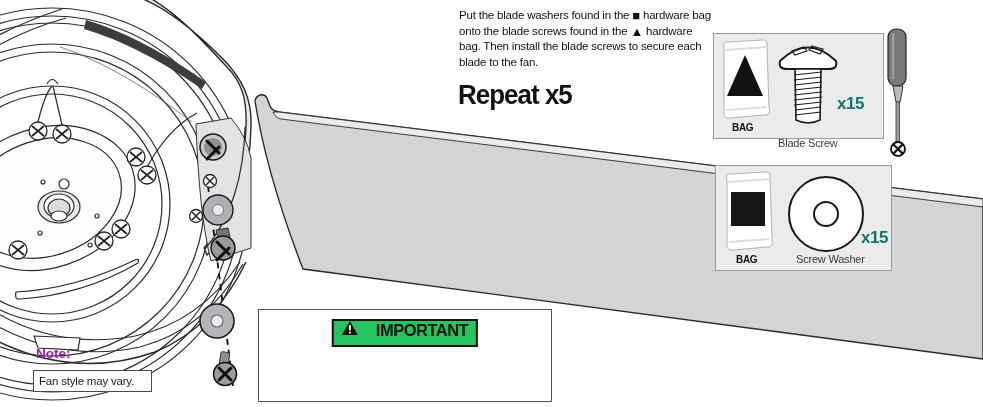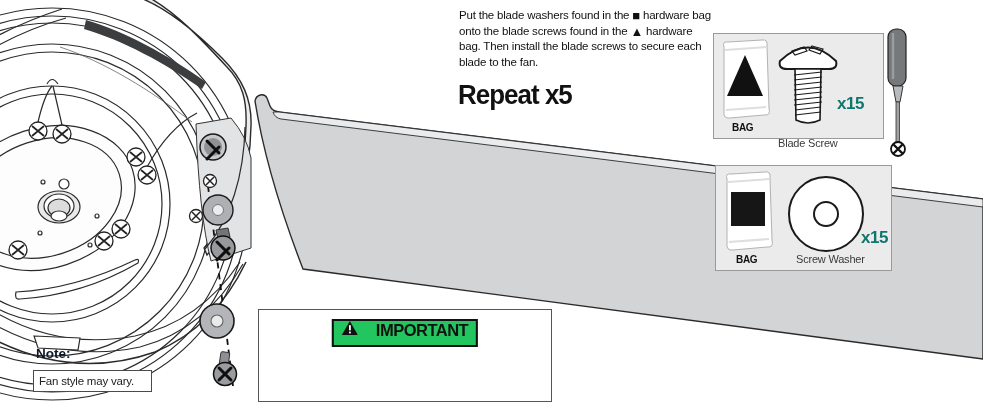--- a/index.html
+++ b/index.html
@@ -25,21 +25,21 @@
   .hwbox .baglabel{
     position:absolute;font-size:10px;font-weight:bold;letter-spacing:-0.3px;color:#111;
   }
   .hwbox .qty{
     position:absolute;font-size:17px;font-weight:bold;letter-spacing:-0.5px;color:#0f766e;
   }
   .hwbox .itemlabel{
     position:absolute;font-size:11px;color:#3a3a3a;letter-spacing:-0.2px;white-space:nowrap;
   }
   
-  .note-heading{left:36px;top:346px;font-size:13.5px;font-weight:bold;color:#0f172a;}
+  .note-heading{left:36px;top:346px;font-size:13.5px;font-weight:bold;color:#a21caf;}
   .note-box{
     left:33px;top:370px;width:119px;height:22px;border:1.5px solid #4a4a4a;
     font-size:11.5px;color:#222;display:flex;align-items:center;padding-left:5px;
     box-sizing:border-box;background:#fff;letter-spacing:-0.2px;
   }
   
   .imp-box{
     left:258px;top:309px;width:294px;height:93px;background:#fff;
     border:1.5px solid #555;box-sizing:border-box;
   }

